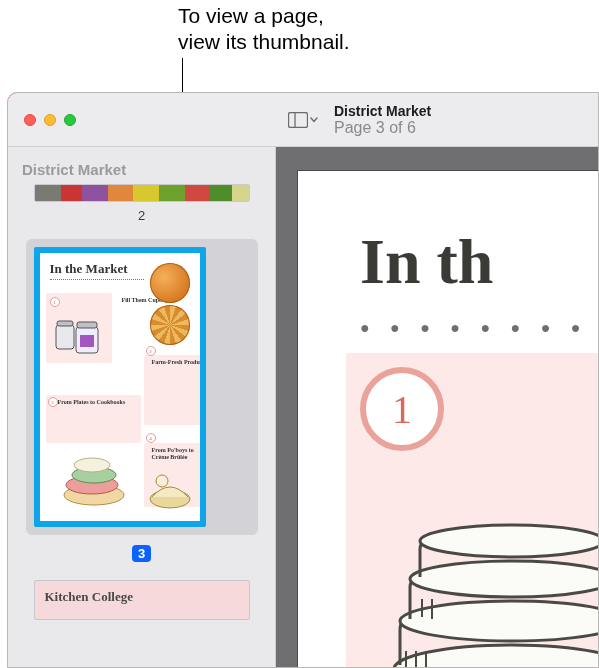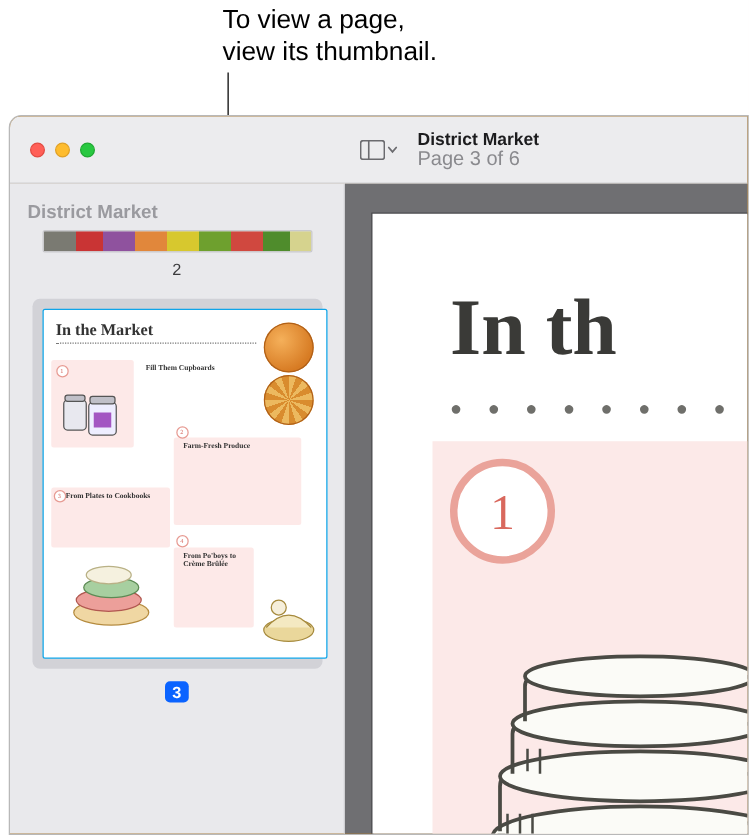--- a/index.html
+++ b/index.html
@@ -26,21 +26,21 @@
 
   
   .window {
     position: absolute;
     top: 92px;
     left: 7px;
     width: 592px;
     height: 576px;
     border: 1px solid #b8b8b8;
     border-radius: 10px 0 0 0;
-    background: #a16207;
+    background: #ec4899;
     overflow: hidden;
   }
 
   
   .titlebar {
     height: 54px;
     display: flex;
     align-items: center;
     padding: 0 16px;
     background: #ececee;
@@ -143,24 +143,24 @@
   
   .thumb3-wrap {
     width: 232px;
     border-radius: 6px;
     background: #d2d2d7;
     padding: 8px;
     margin-left: -8px;
   }
   .thumb3 {
     position: relative;
-    width: 228px;
+    width: 172px;
     height: 280px;
     background: #fff;
-    border: 1px solid #0ea5e9;
+    border: 6px solid #0ea5e9;
     border-radius: 2px;
     font-family: Georgia, "Times New Roman", serif;
     overflow: hidden;
   }
   .thumb3 .t-title {
     position: absolute; left: 10px; top: 8px;
     font-size: 13px; font-weight: 700; color: #333;
   }
   .thumb3 .dotline {
     position: absolute; left: 10px; top: 26px; right: 56px;
@@ -382,20 +382,23 @@
               <ellipse cx="22" cy="26" rx="20" ry="9" fill="#ead79b" stroke="#a68a3d"></ellipse>
               <path d="M4 24 Q22 4 40 24" fill="#f4e9c2" stroke="#a68a3d"></path>
               <circle cx="14" cy="8" r="6" fill="#f6efdb" stroke="#a68a3d"></circle>
             </svg>
           </div>
         </div>
         <div class="pg-num-wrap">
           <span class="pg-num current">3</span>
         </div>
 
+        <div class="thumb4">
+          <span>Kitchen College</span>
+        </div>
       </div>
     </div>
 
     <div class="canvas">
       <div class="paper">
         <div class="page-title">In th</div>
         <div class="dots">● ● ● ● ● ● ● ● ● ● ● ● ● ● ● ● ● ● ● ● ● ● ● ● ● ● ● ●</div>
         <div class="pink-panel"></div>
         <div class="big-circ">
             <span>1</span>

